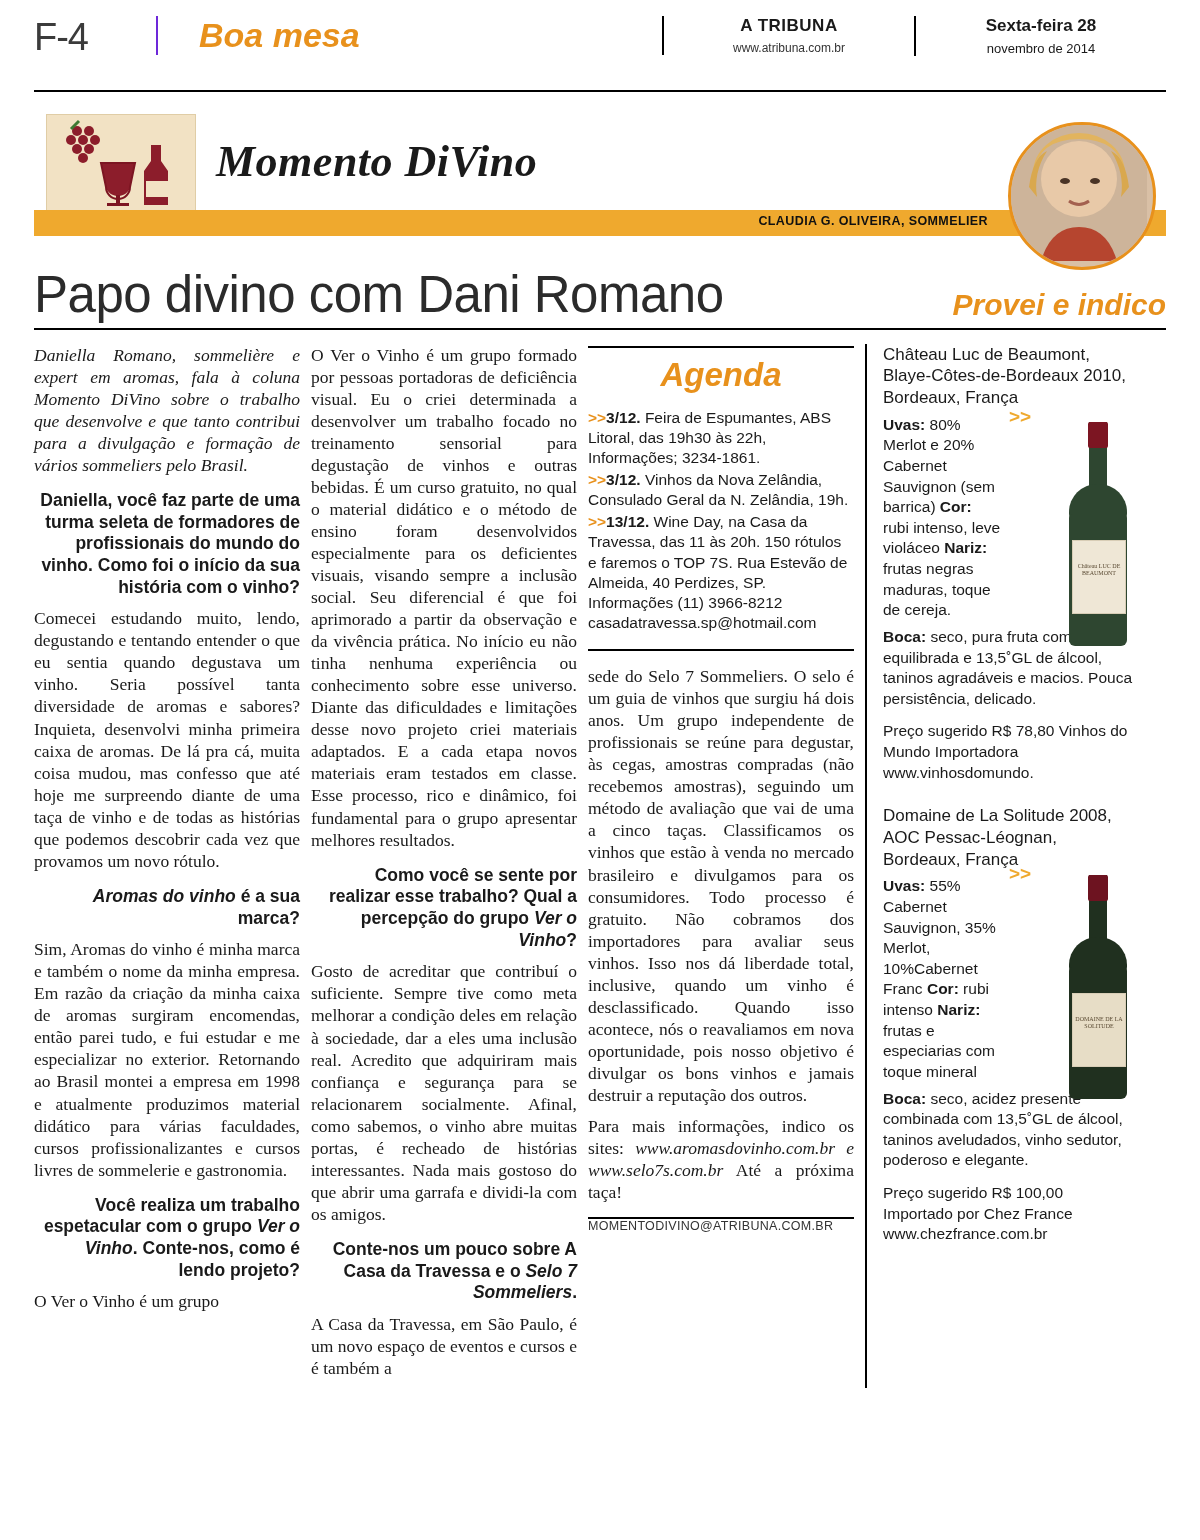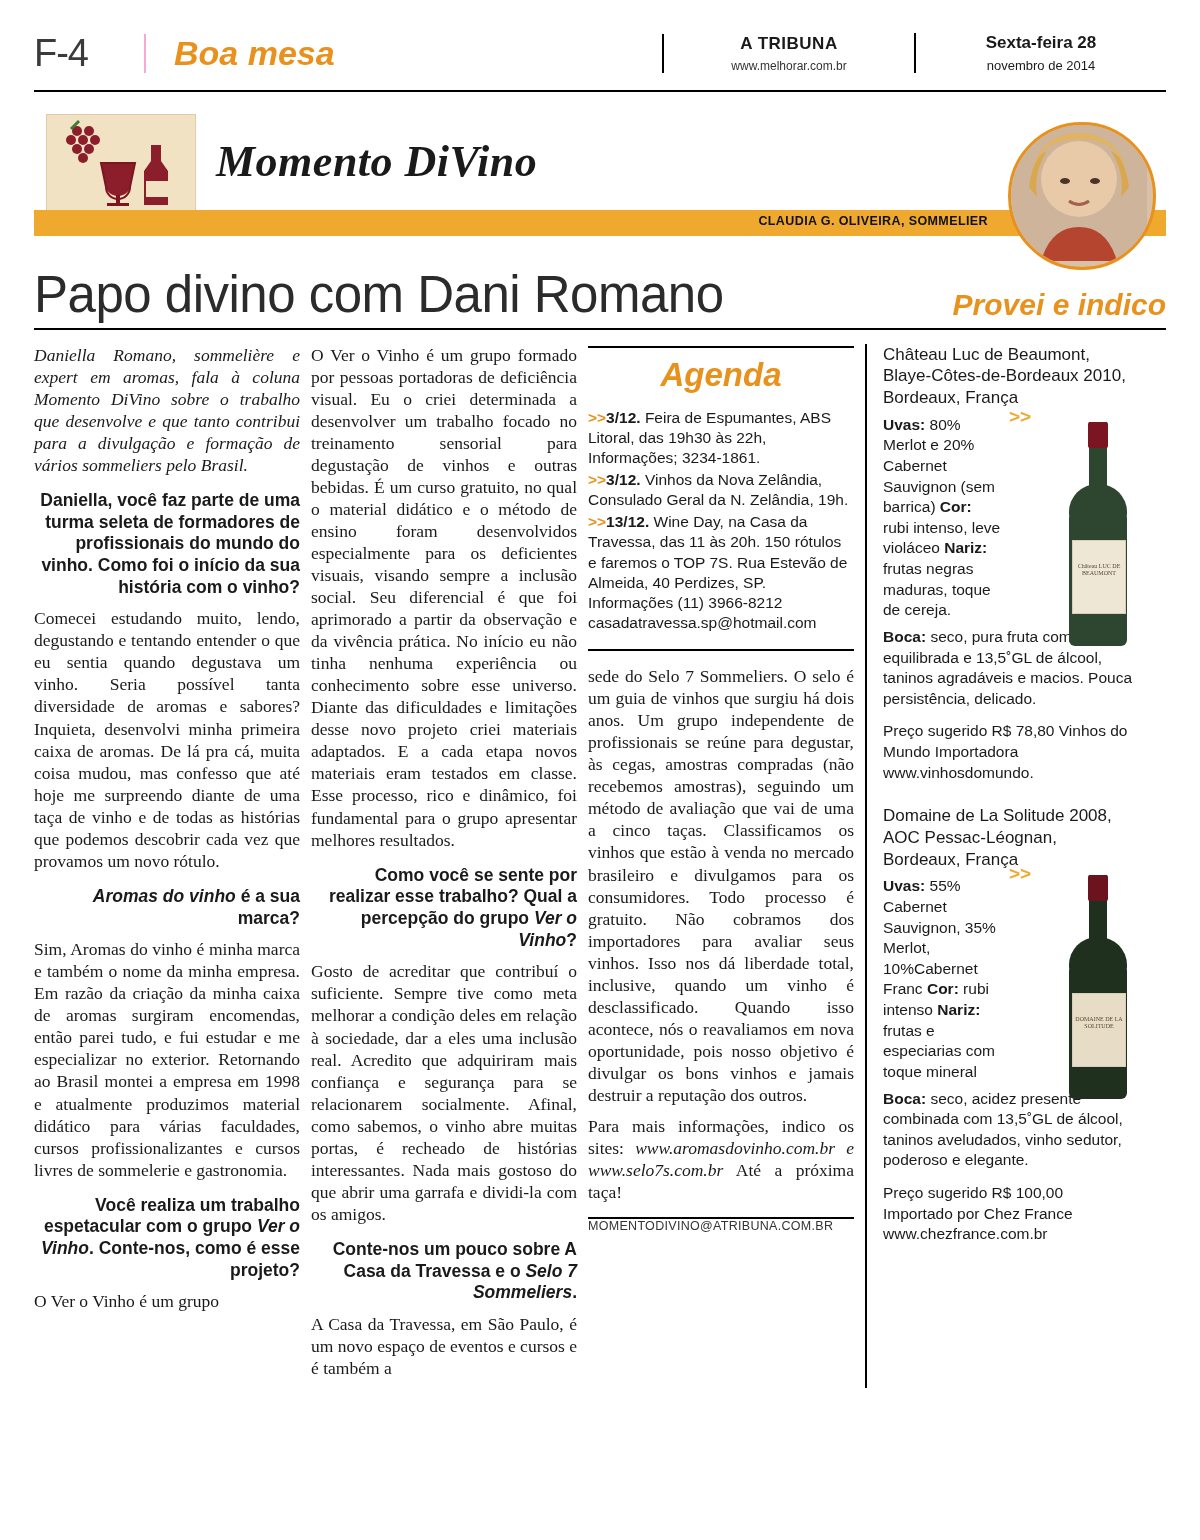--- a/index.html
+++ b/index.html
@@ -19,45 +19,46 @@
     position: relative;
     width: 1200px;
     height: 1540px;
     box-sizing: border-box;
     padding: 0 34px;
   }
 
   
   .masthead {
     display: flex;
-    align-items: center;
+    align-items: flex-start;
     height: 74px;
     border-bottom: 2px solid #000;
     margin-top: 16px;
   }
   .mh-folio {
     width: 110px;
     display: flex;
     align-items: center;
     font-family: "Liberation Sans", sans-serif;
     font-size: 38px;
     color: #3b3b3b;
     letter-spacing: -1px;
   }
   .mh-section {
     flex: 1;
     display: flex;
     align-items: center;
-    padding-left: 28px;
-    border-left: 2px solid #f9a8d4;
+    padding-left: 41px;
+    border-left: 2px solid #6d28d9;
     font-family: "Liberation Sans", sans-serif;
     font-weight: bold;
     font-style: italic;
     font-size: 34px;
     color: #e8911c;
+    margin-left: 12px;
   }
   .mh-paper {
     width: 250px;
     border-left: 2px solid #000;
     display: flex;
     flex-direction: column;
     justify-content: center;
     align-items: center;
     text-align: center;
     font-family: "Liberation Sans", sans-serif;
@@ -332,21 +333,21 @@
 </head>
 <body>
 
 <div class="page">
 
   <div class="masthead">
     <div class="mh-folio">F-4</div>
     <div class="mh-section">Boa mesa</div>
     <div class="mh-paper">
       <div class="name">A TRIBUNA</div>
-      <div class="site">www.melhorar.com.br</div>
+      <div class="site">www.atribuna.com.br</div>
     </div>
     <div class="mh-date">
       <div class="d1">Sexta-feira 28</div>
       <div class="d2">novembro de 2014</div>
     </div>
   </div>
 
   <div class="logoband">
     <div class="logo-box">
       <svg width="146" height="94" viewBox="0 0 146 94">
@@ -393,21 +394,21 @@
   </div>
 
   <div class="columns">
 
     <div class="col c1">
       <p class="standfirst">Daniella Romano, sommelière e expert em aromas, fala à coluna Momento DiVino sobre o trabalho que desenvolve e que tanto contribui para a divulgação e formação de vários sommeliers pelo Brasil.</p>
       <div class="q">Daniella, você faz parte de uma turma seleta de formadores de profissionais do mundo do vinho. Como foi o início da sua história com o vinho?</div>
       <p>Comecei estudando muito, lendo, degustando e tentando entender o que eu sentia quando degustava um vinho. Seria possível tanta diversidade de aromas e sabores? Inquieta, desenvolvi minha primeira caixa de aromas. De lá pra cá, muita coisa mudou, mas confesso que até hoje me surpreendo diante de uma taça de vinho e de todas as histórias que podemos descobrir cada vez que provamos um novo rótulo.</p>
       <div class="q"><span class="it">Aromas do vinho</span><span> é a sua marca?</span></div>
       <p>Sim, Aromas do vinho é minha marca e também o nome da minha empresa. Em razão da criação da minha caixa de aromas surgiram encomendas, então parei tudo, e fui estudar e me especializar no exterior. Retornando ao Brasil montei a empresa em 1998 e atualmente produzimos material didático para várias faculdades, cursos profissionalizantes e cursos livres de sommelerie e gastronomia.</p>
-      <div class="q"><span>Você realiza um trabalho espetacular com o grupo </span><span class="it">Ver o Vinho</span><span>. Conte-nos, como é esse projeto?</span></div>
+      <div class="q"><span>Você realiza um trabalho espetacular com o grupo </span><span class="it">Ver o Vinho</span><span>. Conte-nos, como é lendo projeto?</span></div>
       <p>O Ver o Vinho é um grupo</p>
     </div>
 
     <div class="col c2">
       <p>O Ver o Vinho é um grupo formado por pessoas portadoras de deficiência visual. Eu o criei determinada a desenvolver um trabalho focado no treinamento sensorial para degustação de vinhos e outras bebidas. É um curso gratuito, no qual o material didático e o método de ensino foram desenvolvidos especialmente para os deficientes visuais, visando sempre a inclusão social. Seu diferencial é que foi aprimorado a partir da observação e da vivência prática. No início eu não tinha nenhuma experiência ou conhecimento sobre esse universo. Diante das dificuldades e limitações desse novo projeto criei materiais adaptados. E a cada etapa novos materiais eram testados em classe. Esse processo, rico e dinâmico, foi fundamental para o grupo apresentar melhores resultados.</p>
       <div class="q"><span>Como você se sente por realizar esse trabalho? Qual a percepção do grupo </span><span class="it">Ver o Vinho</span><span>?</span></div>
       <p>Gosto de acreditar que contribuí o suficiente. Sempre tive como meta melhorar a condição deles em relação à sociedade, dar a eles uma inclusão real. Acredito que adquiriram mais confiança e segurança para se relacionarem socialmente. Afinal, como sabemos, o vinho abre muitas portas, é recheado de histórias interessantes. Nada mais gostoso do que abrir uma garrafa e dividi-la com os amigos.</p>
       <div class="q"><span>Conte-nos um pouco sobre A Casa da Travessa e o </span><span class="it">Selo 7 Sommeliers</span><span>.</span></div>
       <p>A Casa da Travessa, em São Paulo, é um novo espaço de eventos e cursos e é também a</p>
     </div>

